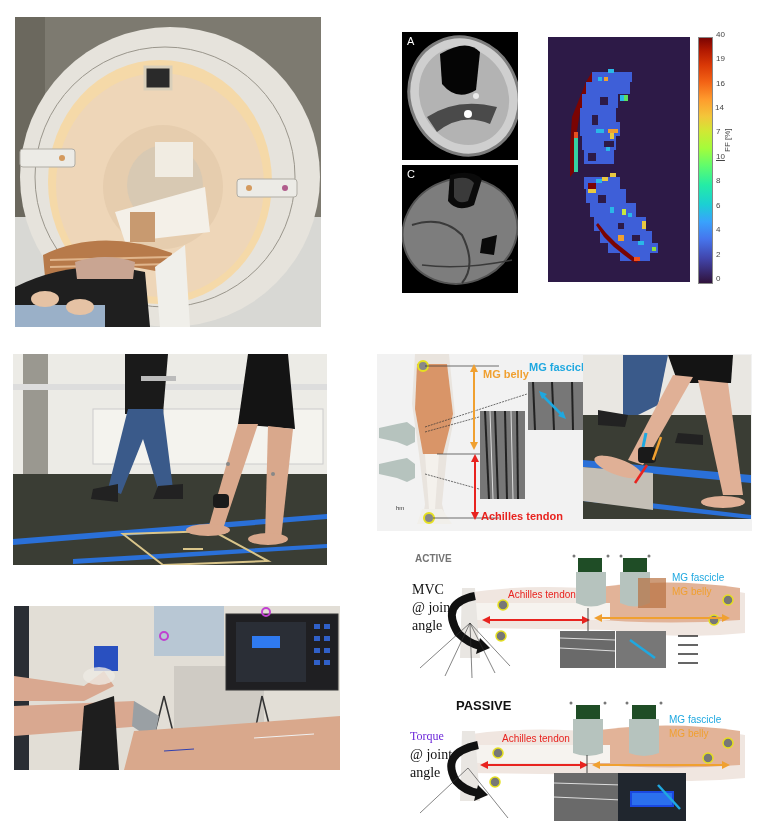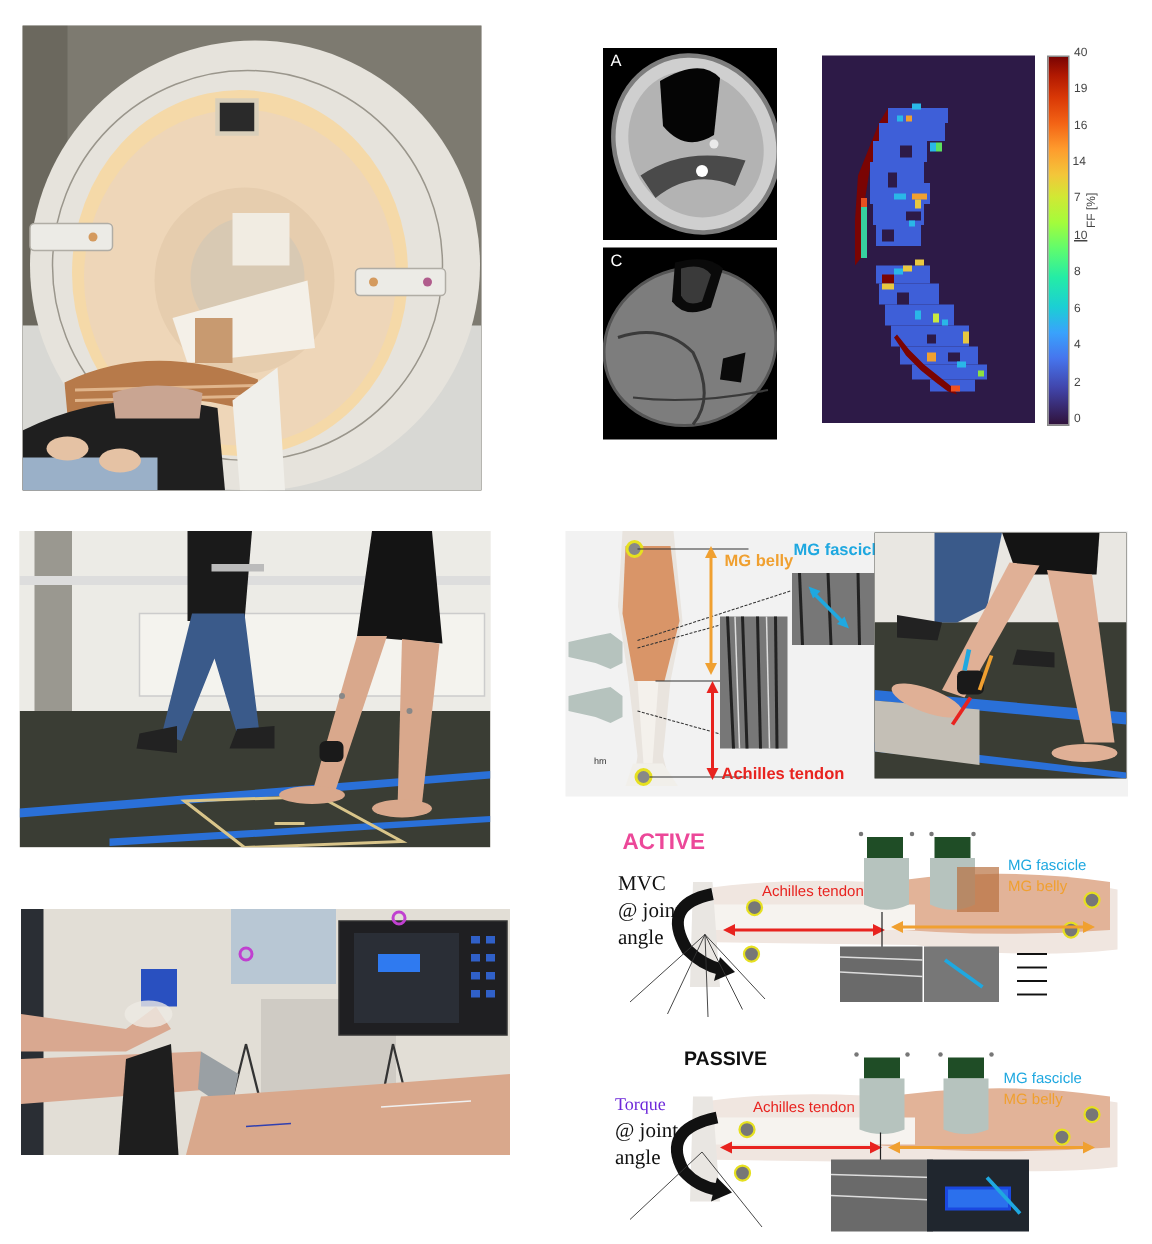--- a/index.html
+++ b/index.html
@@ -264,21 +264,21 @@
     <ellipse cx="140" cy="147" rx="22" ry="6" fill="#e0b096"></ellipse>
     <rect x="55" y="92" width="18" height="16" rx="4" fill="#1a1a1a"></rect>
 
     <line x1="63" y1="78" x2="60" y2="92" stroke="#1fa8e0" stroke-width="3"></line>
     <line x1="78" y1="82" x2="70" y2="105" stroke="#f0a030" stroke-width="2.5"></line>
     <line x1="64" y1="110" x2="52" y2="128" stroke="#e8231f" stroke-width="2.5"></line>
   </svg>
 </div>
 
 <div class="abs" style="left:380px;top:548px;width:372px;height:130px;">
-  <span class="lbl" style="left:35px;top:5px;font-size:15px;font-weight:bold;color:#ec4899;">ACTIVE</span>
+  <span class="lbl" style="left:35px;top:5px;font-size:10px;font-weight:bold;color:#737373;">ACTIVE</span>
   <svg width="372" height="130" viewBox="0 0 372 130" style="position:absolute;left:0;top:0;">
 
     <path d="M85,45 Q150,35 230,42 Q300,32 365,45 L365,85 Q300,92 230,82 L85,80 Z" fill="#f0e6e0"></path>
     <path d="M200,42 Q280,28 360,40 L360,72 Q280,78 200,70 Z" fill="#e2b398"></path>
     <path d="M85,55 L230,55 L230,72 L85,72 Z" fill="#f6f3ef"></path>
 
     <path d="M82,40 L95,40 L100,110 L80,110 Z" fill="#e9e6e2"></path>
 
     <path d="M95,48 Q60,55 78,85 Q88,95 100,98" fill="none" stroke="#111" stroke-width="8"></path>
     <polygon points="100,90 110,100 96,106" fill="#111"></polygon>

